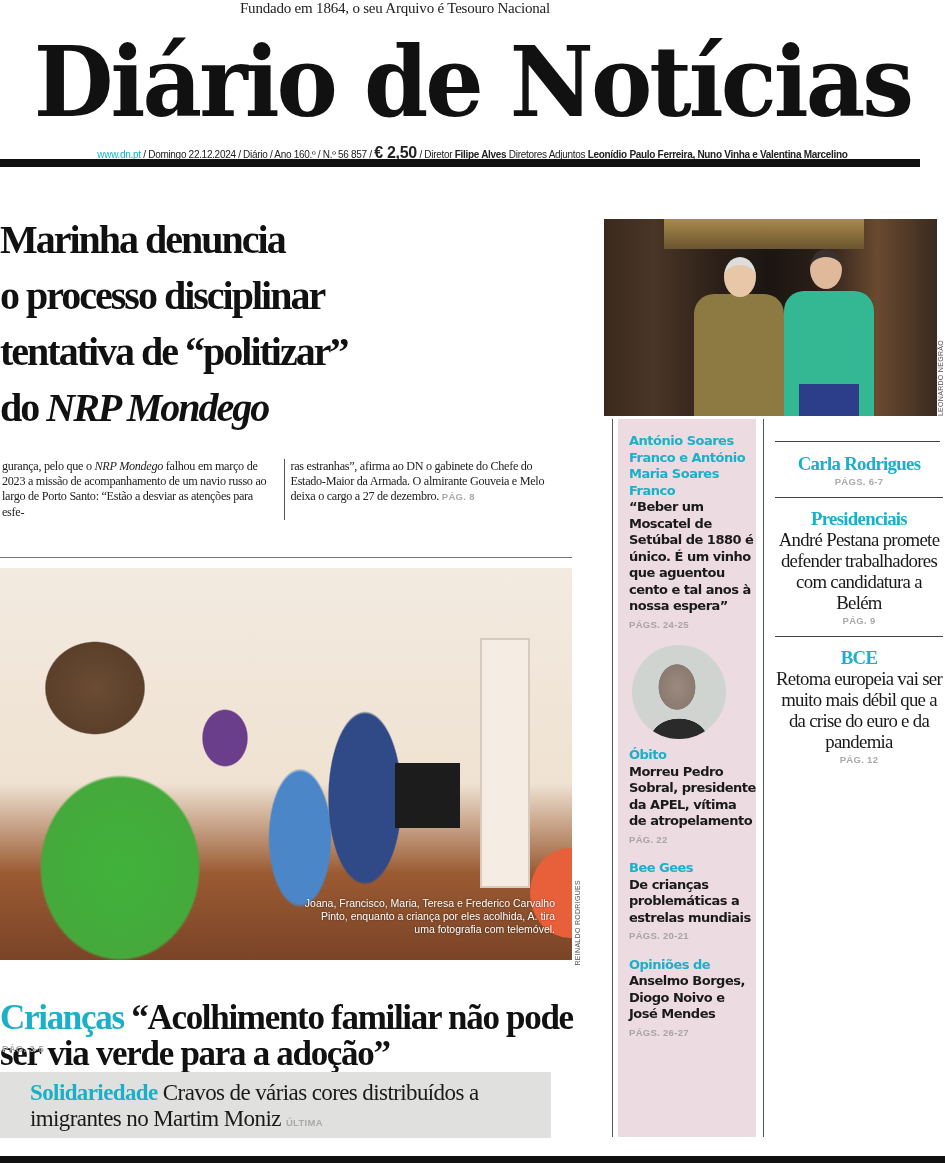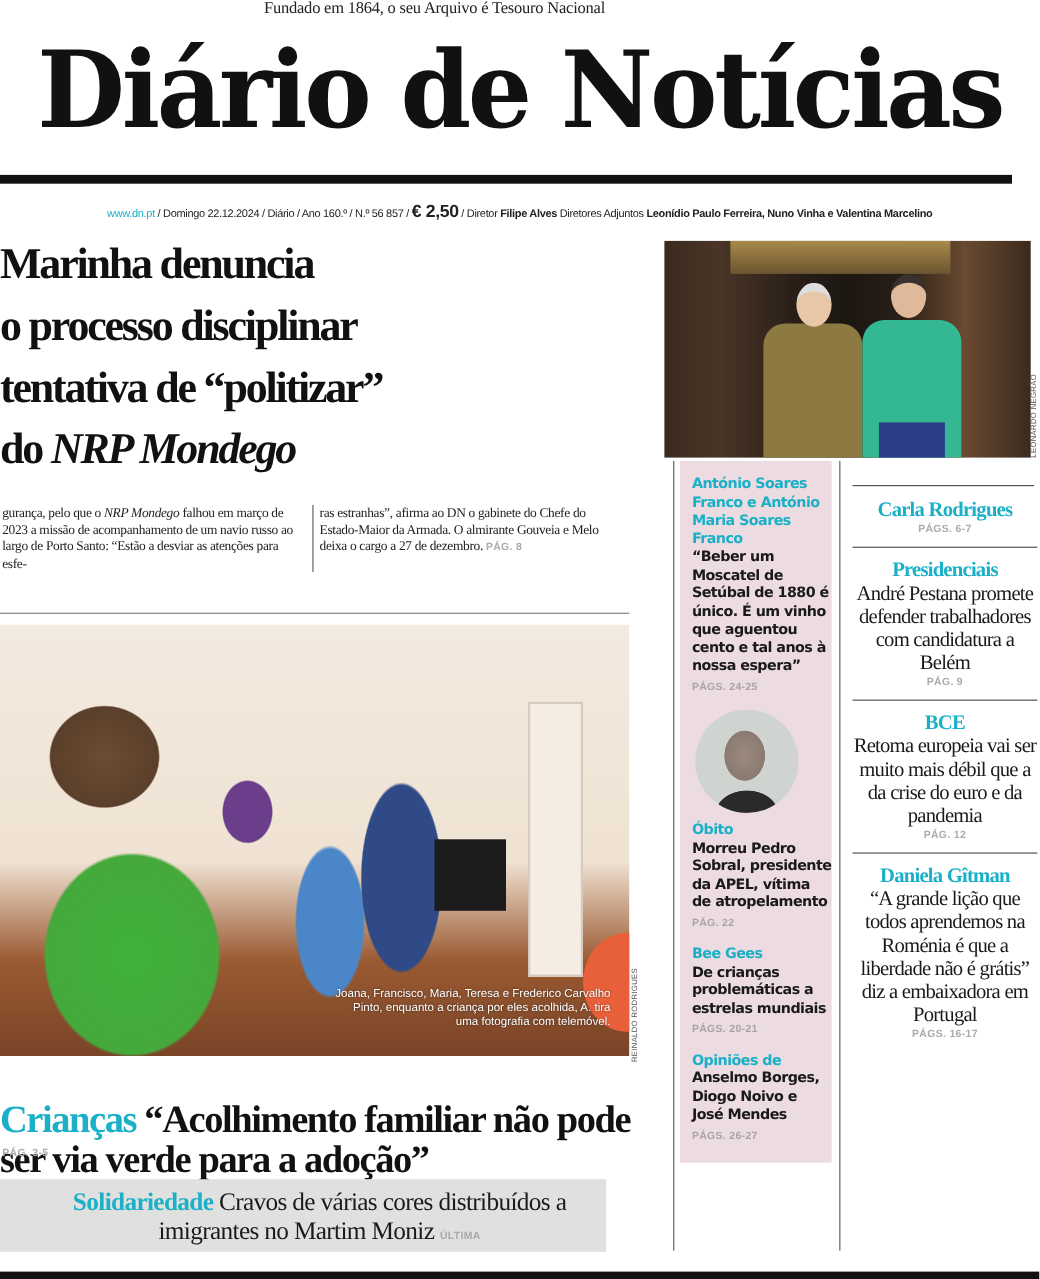--- a/index.html
+++ b/index.html
@@ -4,21 +4,21 @@
 <style>
   * { box-sizing: border-box; margin: 0; padding: 0; }
   html, body { width: 945px; height: 1163px; background: #fff; overflow: hidden; }
   body { position: relative; font-family: "DejaVu Serif", serif; color: #1a1a1a; }
 
   .abs { position: absolute; }
 
   
   .tagline { left: 0; top: 0; width: 790px; text-align: center; font-family: "Liberation Serif", serif; font-size: 15px; color: #222; letter-spacing: -0.2px; }
   .logo { left: 0; top: 22px; width: 945px; text-align: center; font-family: "DejaVu Serif", serif; font-weight: bold; font-size: 92px; line-height: 120px; letter-spacing: -3px; color: #111; transform: scaleY(1.05); }
-  .infoline { left: 0; top: 144px; width: 945px; text-align: center; font-family: "Liberation Sans", sans-serif; font-size: 10px; color: #222; white-space: nowrap; letter-spacing: -0.3px; margin-top: 40px; }
+  .infoline { left: 0; top: 144px; width: 945px; text-align: center; font-family: "Liberation Sans", sans-serif; font-size: 10px; color: #222; white-space: nowrap; letter-spacing: -0.3px; }
   .infoline .url { color: #1ab0c8; }
   .infoline b { font-weight: bold; }
   .infoline .price { font-size: 16px; font-weight: bold; }
   .topbar { left: 0; top: 159px; width: 920px; height: 8px; background: #111; }
 
   
   .main-head { left: 0; top: 212px; width: 590px; font-family: "Liberation Serif", serif; font-weight: bold; font-size: 40px; line-height: 56px; letter-spacing: -2px; color: #111; }
   .main-head i { font-style: italic; }
 
   
@@ -43,40 +43,40 @@
   .photo-family .orange { position: absolute; left: 530px; top: 280px; width: 80px; height: 90px; border-radius: 50%; background: #e8603a; }
   .caption-family { left: 300px; top: 897px; width: 255px; text-align: right; font-family: "Liberation Sans", sans-serif; font-weight: normal; font-size: 10.5px; line-height: 13px; color: #fff; text-shadow: 0 0 2px rgba(0,0,0,.6); }
   .credit-v { font-family: "Liberation Sans", sans-serif; font-size: 7px; color: #555; letter-spacing: .3px; writing-mode: vertical-rl; transform: rotate(180deg); }
 
   
   .criancas { left: 0; top: 970px; width: 590px; font-family: "Liberation Serif", serif; font-weight: bold; font-size: 35px; line-height: 36px; letter-spacing: -1.3px; color: #111; margin-top: 30px; }
   .criancas .k { color: #1ab0c8; }
   .pag-cri { left: 2px; top: 1043px; }
 
   
-  .solid { left: 0; top: 1072px; width: 551px; height: 66px; background: #e0e0de; padding: 8px 0 0 30px; font-family: "Liberation Serif", serif; font-size: 23px; line-height: 26px; color: #1a1a1a; letter-spacing: -0.6px; text-align: center; }
+  .solid { left: 0; top: 1072px; width: 551px; height: 66px; background: #e0e0de; padding: 8px 0 0 30px; font-family: "Liberation Serif", serif; font-size: 23px; line-height: 26px; color: #1a1a1a; letter-spacing: -0.6px; }
   .solid .k { color: #1ab0c8; font-weight: bold; }
 
   
   .botbar { left: 0; top: 1156px; width: 945px; height: 7px; background: #111; }
 
   
   .photo-wine { left: 604px; top: 219px; width: 333px; height: 197px; overflow: hidden; background:
     linear-gradient(90deg, #3a2a1e 0%, #4a3526 15%, #2a1f18 35%, #1b1612 50%, #2a1f18 65%, #6a4a30 82%, #3a2a1e 100%); }
   .photo-wine .ceiling { position:absolute; left:60px; top:0; width:200px; height:30px; background: linear-gradient(180deg,#a98a4a,#6a5530); }
   .photo-wine .man1 { position:absolute; left:90px; top:75px; width:90px; height:125px; background:#8d7a43; border-radius: 20px 20px 0 0; }
   .photo-wine .head1 { position:absolute; left:120px; top:38px; width:32px; height:40px; background:#e8c7a8; border-radius:50%; border-top:8px solid #ddd; }
   .photo-wine .man2 { position:absolute; left:180px; top:72px; width:90px; height:128px; background:#34b893; border-radius: 20px 20px 0 0; }
   .photo-wine .legs2 { position:absolute; left:195px; top:165px; width:60px; height:35px; background:#2c3d8a; }
   .photo-wine .head2 { position:absolute; left:206px; top:30px; width:32px; height:40px; background:#e0b99a; border-radius:50%; border-top:8px solid #3a3030; }
   .credit-wine { left: 937px; top: 340px; }
 
   
   .divider-v { width: 1px; background: #555; }
-  .pink { left: 618px; top: 419px; width: 138px; height: 638px; background: #ecdbe0; padding: 14px 0 0 11px; font-family: "DejaVu Sans", sans-serif; font-weight: bold; font-size: 13px; line-height: 16.5px; letter-spacing: -0.5px; color: #1a1a1a; }
+  .pink { left: 618px; top: 419px; width: 138px; height: 718px; background: #ecdbe0; padding: 14px 0 0 11px; font-family: "DejaVu Sans", sans-serif; font-weight: bold; font-size: 13px; line-height: 16.5px; letter-spacing: -0.5px; color: #1a1a1a; }
   .pink .k { color: #1ab0c8; }
   .pink .pag { display: block; font-size: 9.5px; margin-top: 2px; color: #a9a3a5; }
   .pink .blk { margin-bottom: 12px; }
   .avatar { width: 94px; height: 94px; border-radius: 50%; margin: 0 0 8px 3px; background:
     radial-gradient(ellipse 26px 32px at 45px 42px, #9c8a80 0%, #8a7a70 70%, transparent 72%),
     radial-gradient(ellipse 40px 30px at 47px 95px, #2a2a2a 0%, #2a2a2a 70%, transparent 72%),
     #d0d4d0; }
 
   
   .rcol { left: 775px; top: 449px; width: 168px; font-family: "Liberation Serif", serif; font-size: 18.8px; line-height: 21px; color: #1a1a1a; letter-spacing: -0.7px; }
@@ -189,20 +189,15 @@
   <div class="item">
     <span class="k">Presidenciais</span>
     <div>André Pestana promete defender trabalhadores com candidatura a Belém</div>
     <span class="pag">PÁG. 9</span>
   </div>
   <div class="item">
     <span class="k">BCE</span>
     <div>Retoma europeia vai ser muito mais débil que a da crise do euro e da pandemia</div>
     <span class="pag">PÁG. 12</span>
   </div>
-  <div class="item">
-    <span class="k">Daniela Gîtman</span>
-    <div>“A grande lição que todos aprendemos na Roménia é que a liberdade não é grátis” diz a embaixadora em Portugal</div>
-    <span class="pag">PÁGS. 16-17</span>
-  </div>
 </div>
 
 <div class="abs botbar"></div>
 
 </body></html>

